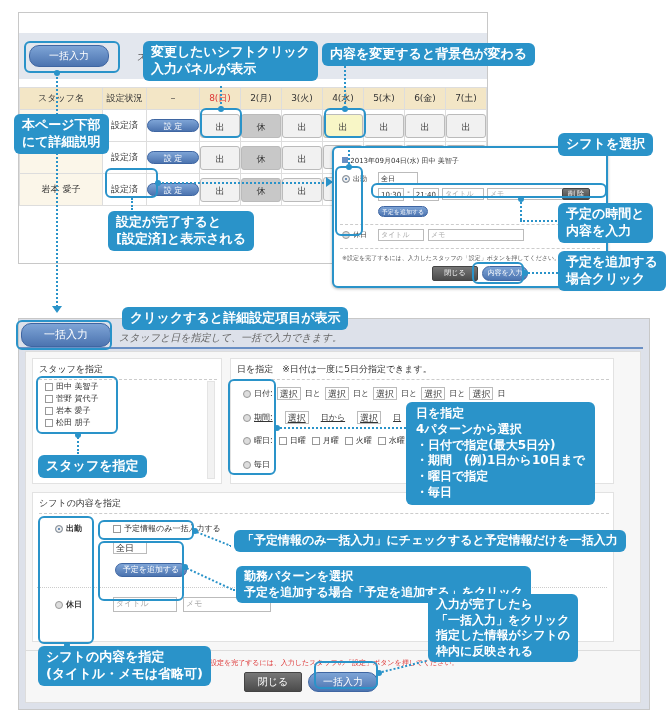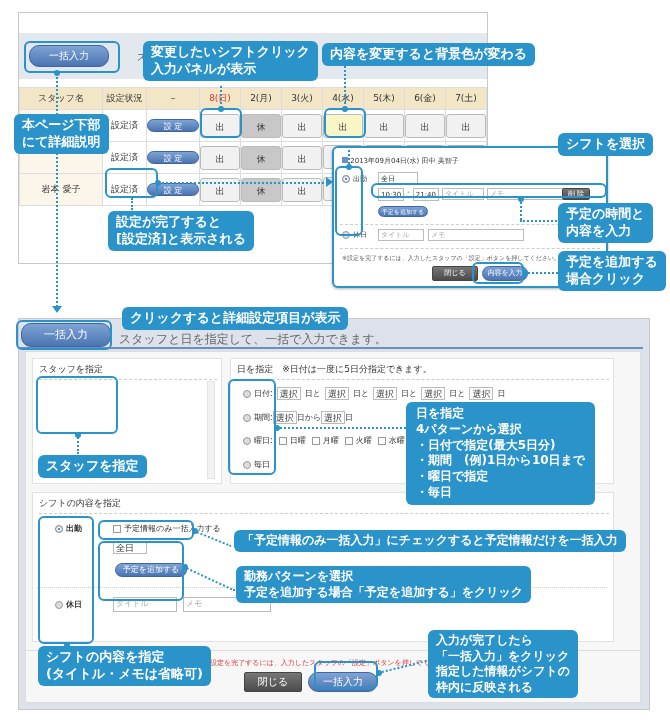--- a/index.html
+++ b/index.html
@@ -160,45 +160,51 @@
 <div class="abs callout" style="left:558px;top:133px;font-size:13px;">シフトを選択</div>
 <div class="abs callout" style="left:558px;top:203px;font-size:13px;white-space:pre;">予定の時間と
 内容を入力</div>
 <div class="abs callout" style="left:558px;top:251px;font-size:13px;white-space:pre;">予定を追加する
 場合クリック</div>
 
 <div class="abs" style="left:52px;top:306px;width:0;height:0;border-left:5px solid transparent;border-right:5px solid transparent;border-top:7px solid #2a93c9;"></div>
 
 <div class="abs bottom-panel">
   <div class="abs btn-blue" style="left:2px;top:4px;width:90px;height:24px;line-height:22px;font-size:11px;">一括入力</div>
-  <div class="abs" style="left:100px;top:12px;font-size:12px;color:#666;">スタッフと日を指定して、一括で入力できます。</div>
+  <div class="abs" style="left:100px;top:12px;font-size:10px;color:#666;font-style:italic;">スタッフと日を指定して、一括で入力できます。</div>
   <div class="abs" style="left:0;top:28px;width:624px;border-top:2px solid #6a8fc4;"></div>
   <div class="abs inner" style="left:6px;top:32px;width:616px;height:352px;">
 
     <div class="abs" style="left:6px;top:6px;width:190px;height:126px;border:1px solid #e2e2e2;background:#fff;">
       <div class="abs sect-title" style="left:6px;top:4px;width:178px;">スタッフを指定</div>
+      <div class="abs" style="left:12px;top:22px;line-height:12px;font-size:8px;">
+        <div><span class="chk"></span><span>田中 美智子</span></div>
+        <div><span class="chk"></span><span>菅野 賀代子</span></div>
+        <div><span class="chk"></span><span>岩本 愛子</span></div>
+        <div><span class="chk"></span><span>松田 朋子</span></div>
+      </div>
       <div class="abs" style="left:174px;top:22px;width:8px;height:98px;background:#f2f2f2;border:1px solid #e4e4e4;"></div>
     </div>
 
     <div class="abs" style="left:204px;top:6px;width:384px;height:126px;border:1px solid #e2e2e2;background:#fff;">
       <div class="abs sect-title" style="left:6px;top:4px;width:372px;"><span>日を指定</span>　<span>※日付は一度に5日分指定できます。</span></div>
       <div class="abs" style="left:12px;top:28px;font-size:8px;display:flex;gap:4px;align-items:center;">
         <span><span class="radio"></span><span>日付:</span></span>
         <span class="sel">選択</span>
           <span>日と</span>
         <span class="sel">選択</span>
           <span>日と</span>
         <span class="sel">選択</span>
           <span>日と</span>
         <span class="sel">選択</span>
           <span>日と</span>
         <span class="sel">選択</span>
           <span>日</span>
       </div>
-      <div class="abs" style="left:12px;top:52px;font-size:8px;display:flex;gap:0;align-items:center;">
+      <div class="abs" style="left:12px;top:52px;font-size:8px;display:flex;gap:12px;align-items:center;text-decoration:underline;">
         <span><span class="radio"></span><span>期間:</span></span>
         <span class="sel">選択</span>
           <span>日から</span>
         <span class="sel">選択</span>
           <span>日</span>
       </div>
       <div class="abs" style="left:12px;top:76px;font-size:8px;display:flex;gap:6px;align-items:center;">
         <span><span class="radio"></span><span>曜日:</span></span>
         <span><span class="chk"></span><span>日曜</span></span>
         <span><span class="chk"></span><span>月曜</span></span>
@@ -253,16 +259,16 @@
 4パターンから選択
 ・日付で指定(最大5日分)
 ・期間　(例)1日から10日まで
 ・曜日で指定
 ・毎日</div>
 <div class="abs callout" style="left:234px;top:530px;font-size:12px;">「予定情報のみ一括入力」にチェックすると予定情報だけを一括入力</div>
 <div class="abs callout" style="left:236px;top:566px;font-size:12px;white-space:pre;">勤務パターンを選択
 予定を追加する場合「予定を追加する」をクリック</div>
 <div class="abs callout" style="left:38px;top:646px;font-size:13px;white-space:pre;">シフトの内容を指定
 (タイトル・メモは省略可)</div>
-<div class="abs callout" style="left:428px;top:630px;font-size:12px;white-space:pre;">入力が完了したら
+<div class="abs callout" style="left:428px;top:594px;font-size:12px;white-space:pre;">入力が完了したら
 「一括入力」をクリック
 指定した情報がシフトの
 枠内に反映される</div>
 
 </body></html>

